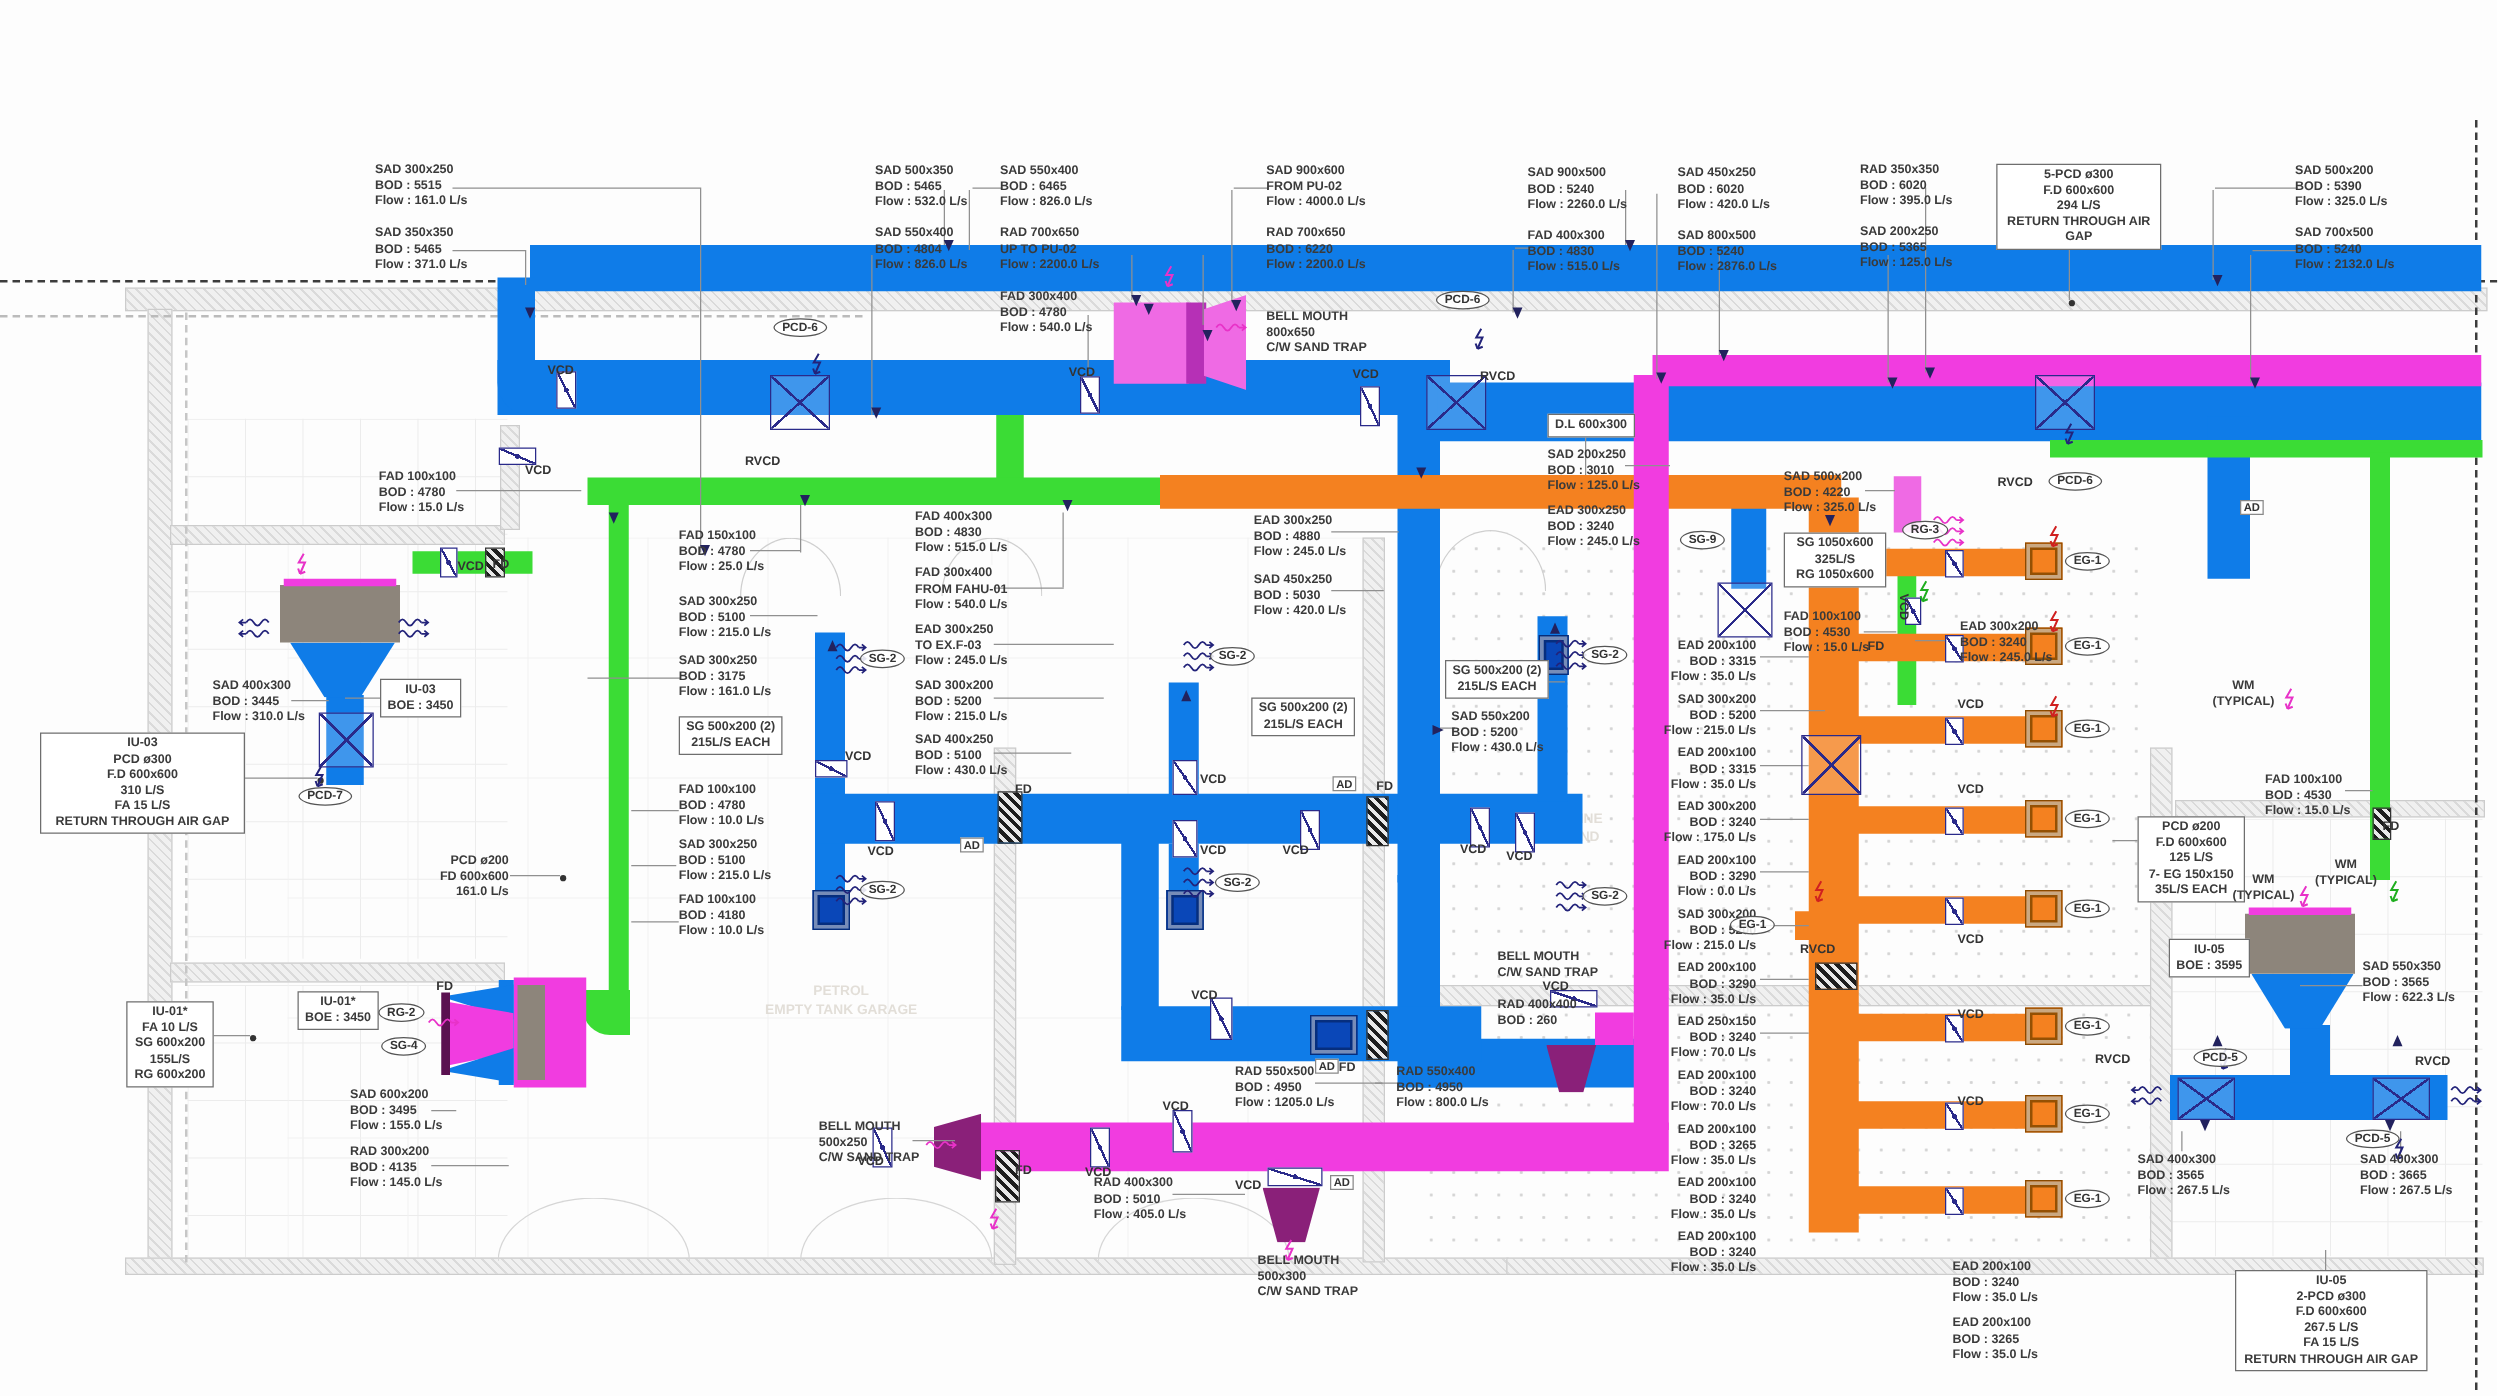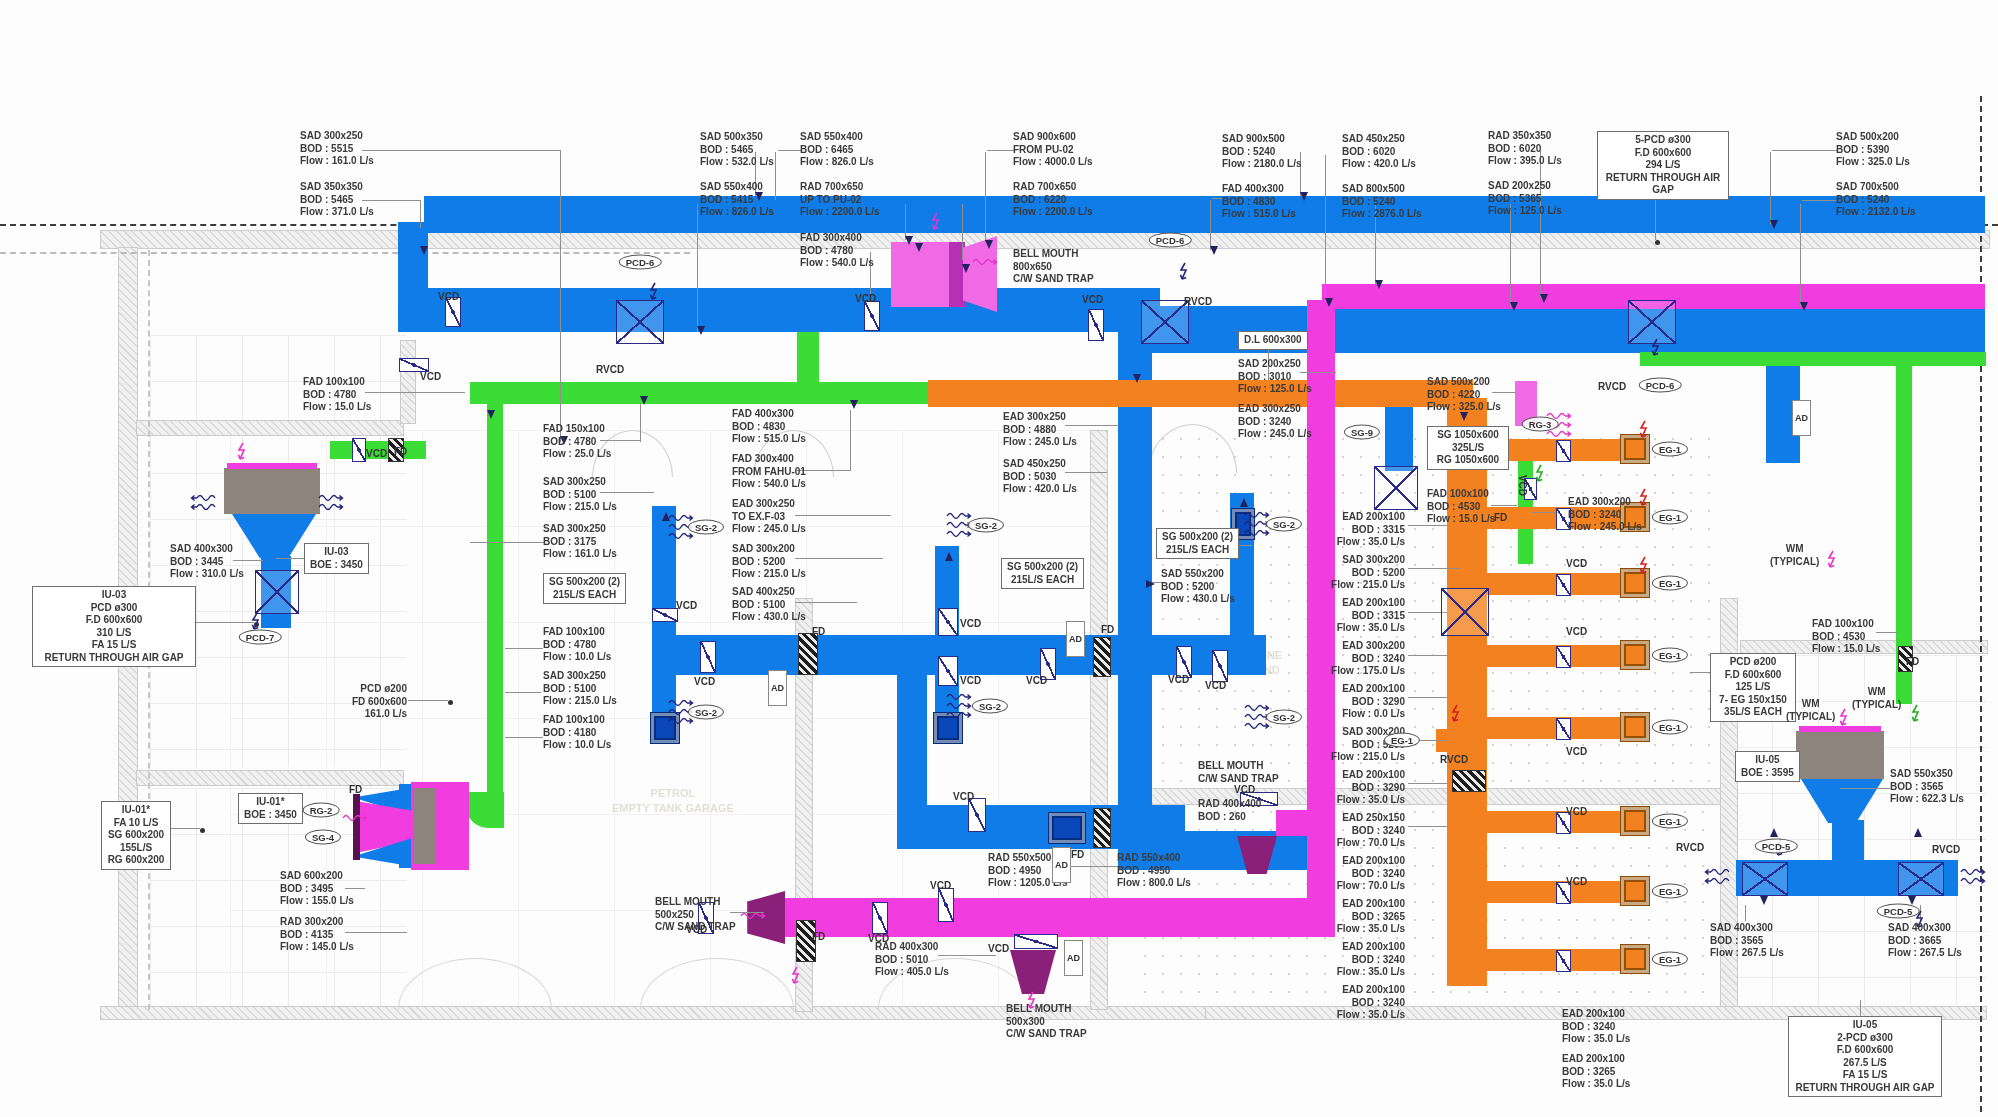--- a/index.html
+++ b/index.html
@@ -31,21 +31,21 @@
 .grille.fd{background:repeating-linear-gradient(45deg,#1d1d1d 0 3px,#e9e9e9 3px 6px);border:1px solid #333}
 .arr{position:absolute;width:0;height:0;z-index:8}
 .sq{position:absolute;z-index:8;display:flex;flex-direction:column;gap:1px}
 .lt{position:absolute;z-index:8}
 .lbl{position:absolute;z-index:9;font-size:10px;line-height:12.5px;font-weight:600;color:#3a3a3a;white-space:nowrap}
 .lbl.boxed{border:1px solid #6e6e6e;background:#fff;padding:2px 5px;white-space:normal}
 .lbl.center{text-align:center}
 .lbl.right{text-align:right}
 .lbl span{display:block}
 .tag{position:absolute;z-index:9;font-size:10px;font-weight:600;color:#333;white-space:nowrap}
-.tag.box{border:1px solid #888;background:#fff;padding:12px 2px;font-size:9px}
+.tag.box{border:1px solid #888;background:#fff;padding:0 2px;font-size:9px}
 .oval{position:absolute;z-index:9;border:1px solid #555;border-radius:50%;padding:1px 6px;
   font-size:9.5px;font-weight:600;color:#333;background:rgba(255,255,255,.88);transform:translate(-50%,-50%);white-space:nowrap}
 .wm{position:absolute;z-index:2;color:#d5cfc5;opacity:.65;font-weight:700;font-size:11px;line-height:15px;text-align:center}
 </style>
 </head>
 <body>
 
 <div id="canvas">
     <div class="grid dots" style="left: 1136px; top: 430px; width: 330px; height: 358px;"></div>
     <div class="grid dots" style="left: 1136px; top: 803px; width: 584px; height: 203px;"></div>
@@ -541,21 +541,21 @@
       <span>BOD : 5465</span>
       <span>Flow : 371.0 L/s</span>
     </div>
     <div class="lbl" style="left: 700px; top: 131px;">
       <span>SAD 500x350</span>
       <span>BOD : 5465</span>
       <span>Flow : 532.0 L/s</span>
     </div>
     <div class="lbl" style="left: 700px; top: 181px;">
       <span>SAD 550x400</span>
-      <span>BOD : 5415</span>
+      <span>BOD : 4804</span>
       <span>Flow : 826.0 L/s</span>
     </div>
     <div class="lbl" style="left: 800px; top: 131px;">
       <span>SAD 550x400</span>
       <span>BOD : 6465</span>
       <span>Flow : 826.0 L/s</span>
     </div>
     <div class="lbl" style="left: 800px; top: 181px;">
       <span>RAD 700x650</span>
       <span>UP TO PU-02</span>
@@ -577,21 +577,21 @@
       <span>Flow : 2200.0 L/s</span>
     </div>
     <div class="lbl" style="left: 1013px; top: 248px;">
       <span>BELL MOUTH</span>
       <span>800x650</span>
       <span>C/W SAND TRAP</span>
     </div>
     <div class="lbl" style="left: 1222px; top: 133px;">
       <span>SAD 900x500</span>
       <span>BOD : 5240</span>
-      <span>Flow : 2180.0 L/s</span>
+      <span>Flow : 2260.0 L/s</span>
     </div>
     <div class="lbl" style="left: 1222px; top: 183px;">
       <span>FAD 400x300</span>
       <span>BOD : 4830</span>
       <span>Flow : 515.0 L/s</span>
     </div>
     <div class="lbl" style="left: 1342px; top: 133px;">
       <span>SAD 450x250</span>
       <span>BOD : 6020</span>
       <span>Flow : 420.0 L/s</span>

